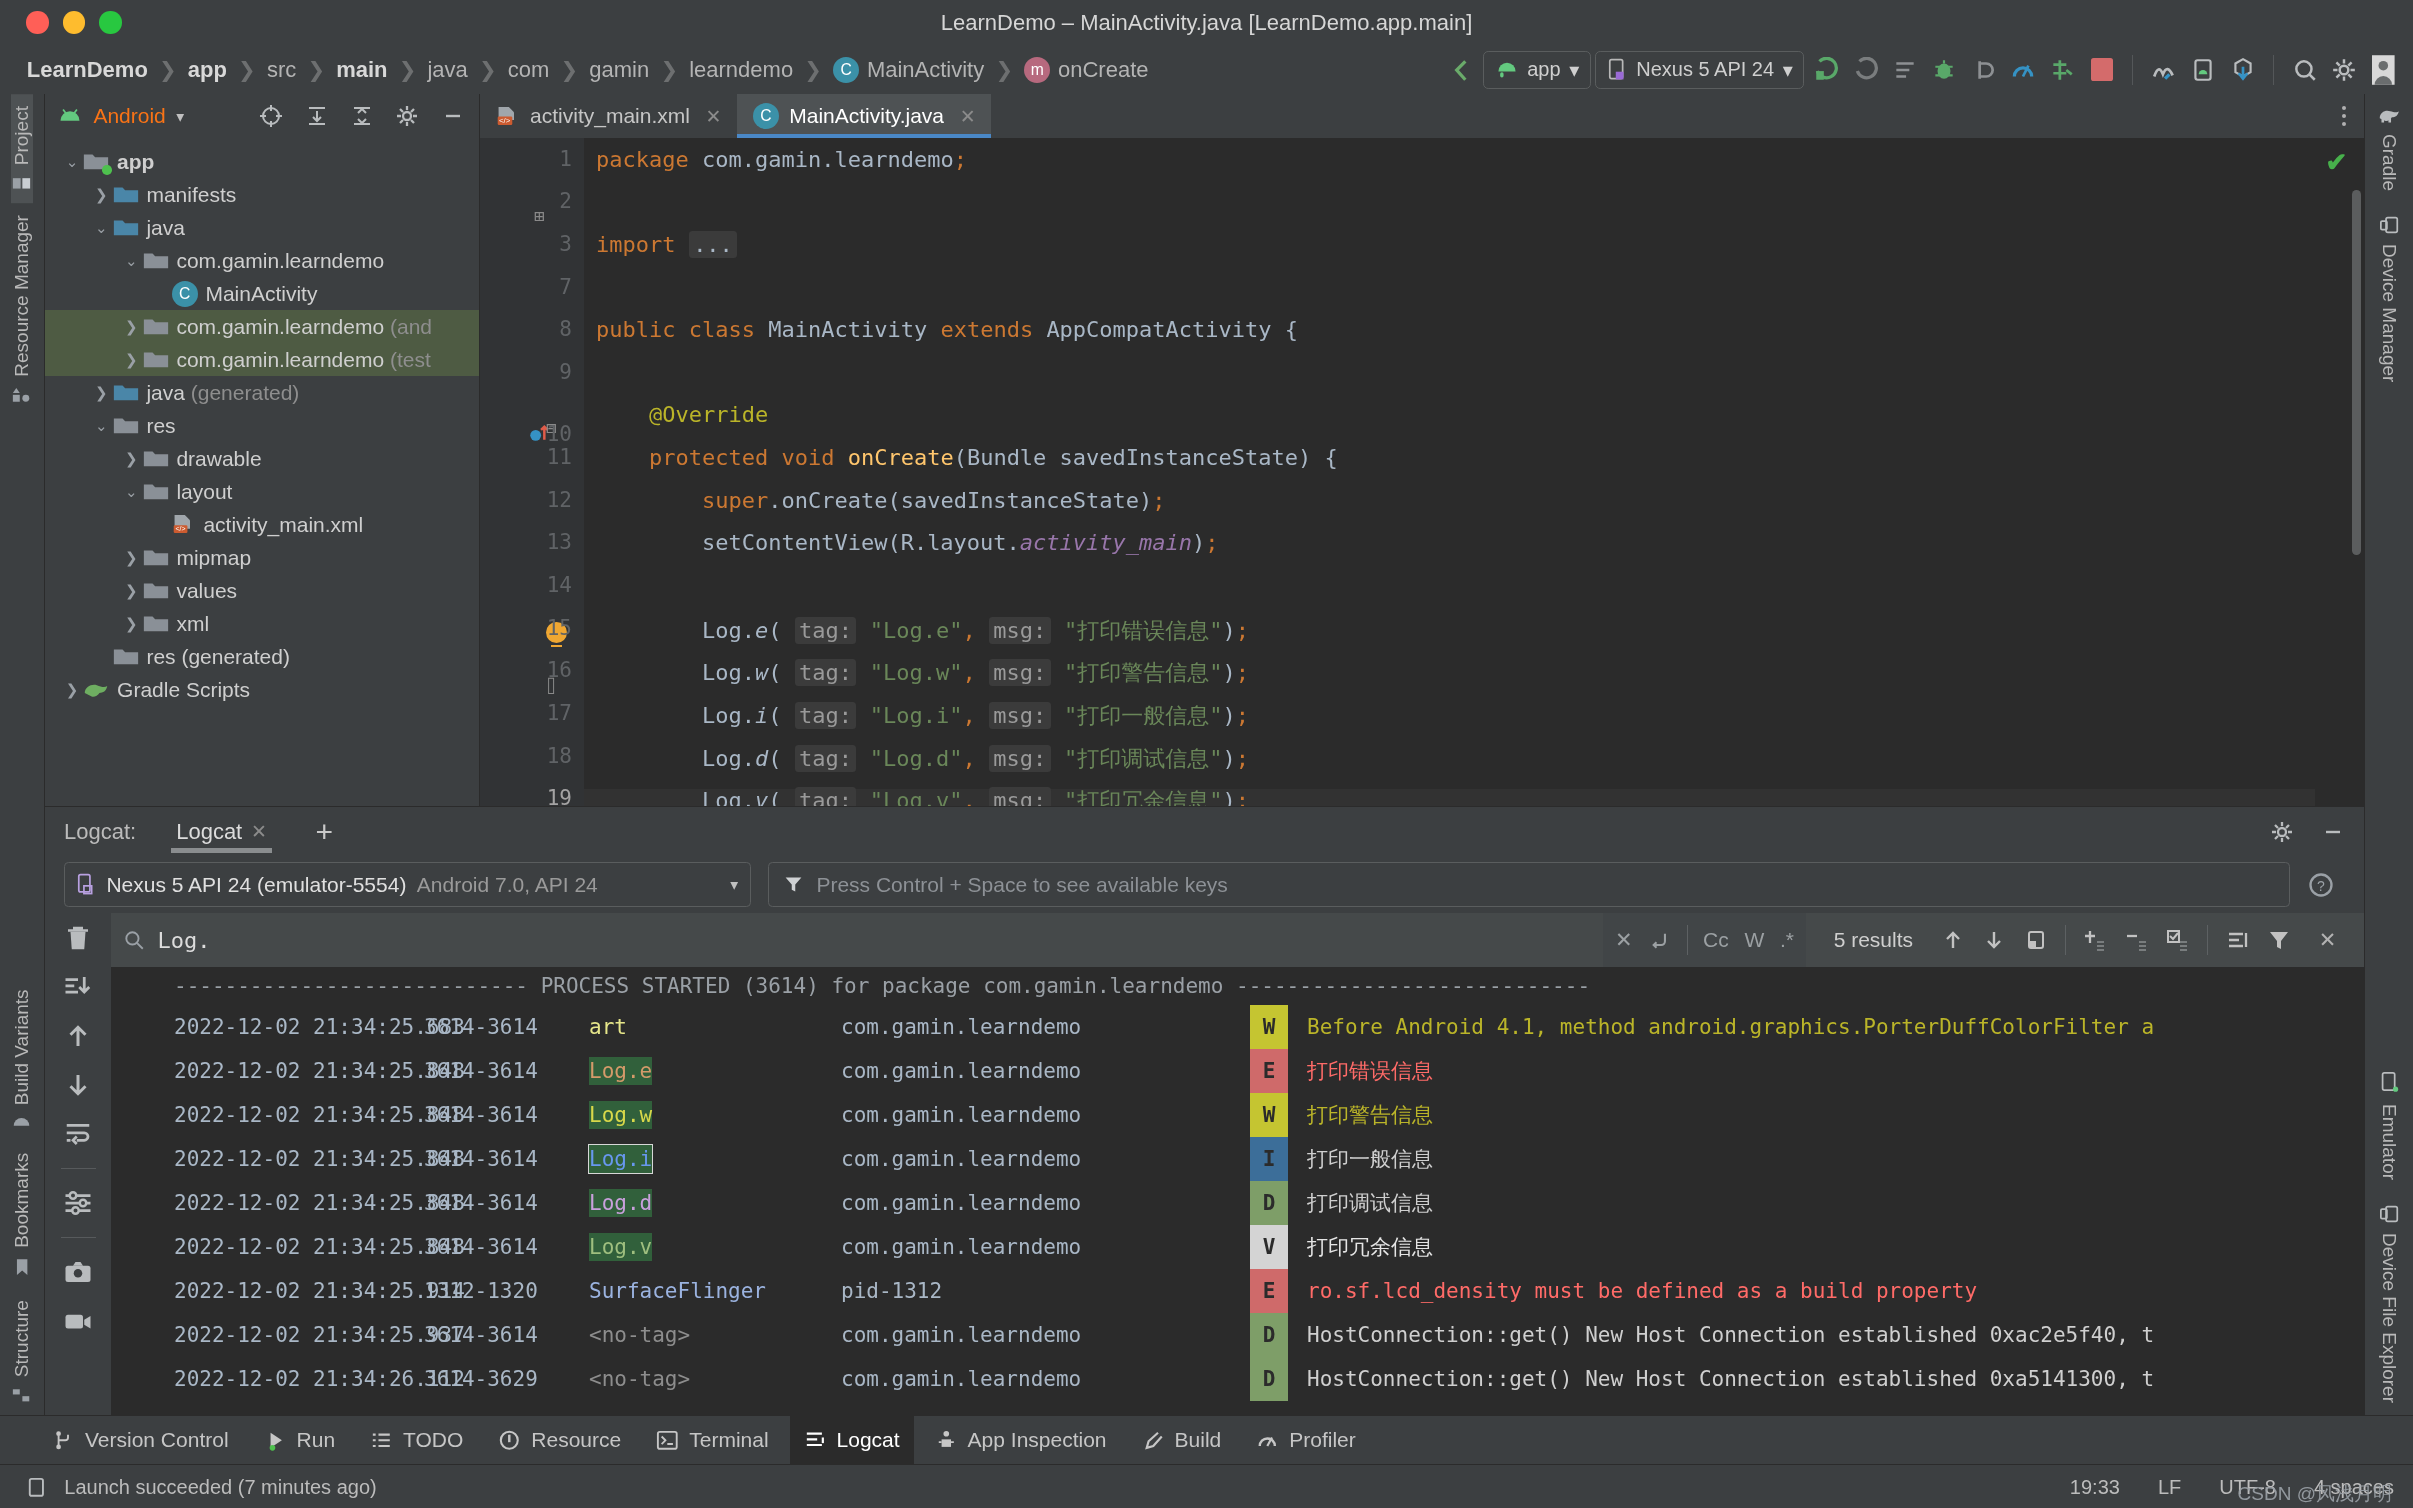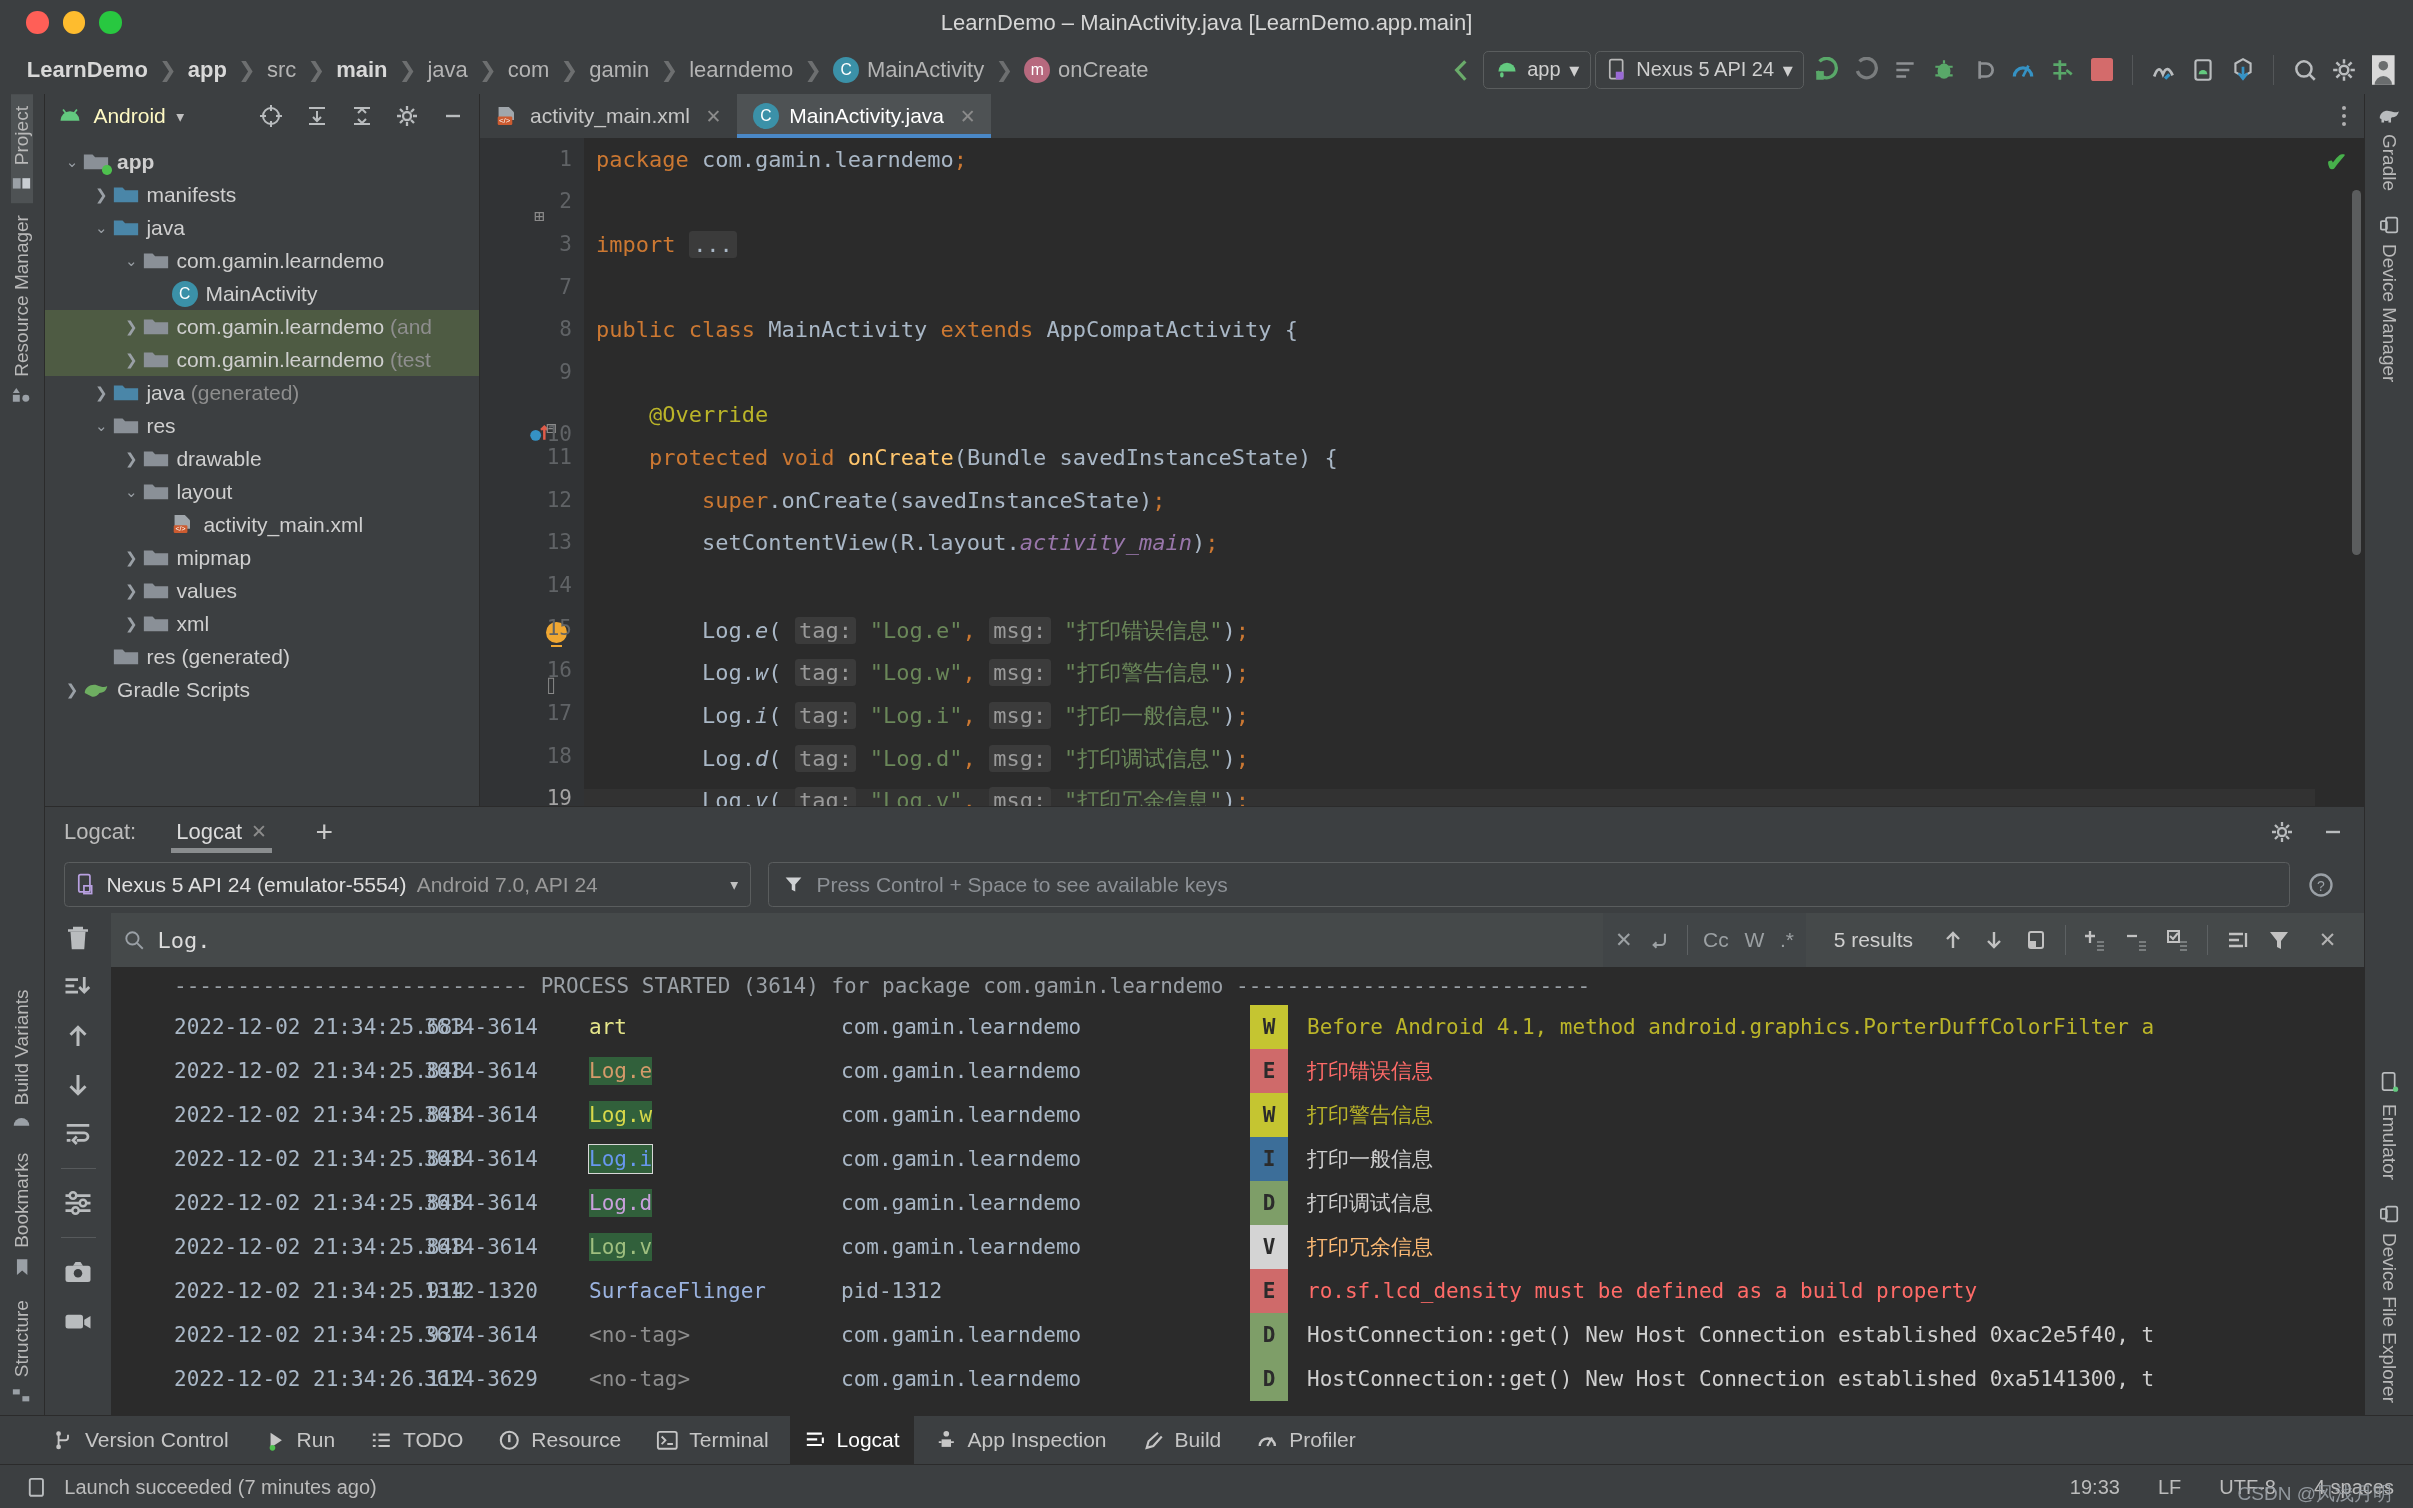--- a/index.html
+++ b/index.html
@@ -56,21 +56,21 @@
   .railL .vlabel { transform:rotate(180deg); }
 
   .workarea { flex:1 1 auto; display:flex; flex-direction:column; min-width:0; }
   .editorzone { flex:1 1 auto; display:flex; min-height:0; }
 
   
   .project { width:435px; flex:0 0 435px; background:#3c3f41;
              display:flex; flex-direction:column; border-right:0.9px solid #2b2b2b; }
   .projhdr { height:44px; display:flex; align-items:center; gap:10.4px;
              padding:0 8.7px 0 12px; flex:0 0 44px; }
-  .projhdr .ttl { font-size:21px; color:#fef9c3; }
+  .projhdr .ttl { font-size:21px; color:#f97316; }
   .tree { flex:1 1 auto; overflow:hidden; padding-top:7px; font-size:21px; }
   .node { height:33px; display:flex; align-items:center; white-space:nowrap;
           color:#cfcfcf; }
   .node.hl { background:#4e5b43; }
   .node .arrow { width:22.6px; text-align:center; color:#9aa0a6; font-size:15px; }
   .node .lbl { margin-left:7.8px; }
   .node .dim { color:#8e8e8e; }
   .node.bold .lbl { font-weight:bold; }
   .dotg { position:absolute; right:-2.6px; bottom:-2.6px; width:9.6px; height:9.6px;
           border-radius:50%; background:#4ec14e; }
@@ -882,21 +882,21 @@
                   <div class="c-pkg">com.gamin.learndemo</div>
                   <div class="c-lvl" style="background: rgb(126, 158, 104);">D</div>
                   <div class="c-msg" style="color: rgb(207, 207, 207);">打印调试信息</div>
                 </div>
                 <div class="lrow">
                   <div class="c-time">2022-12-02 21:34:25.848</div>
                   <div class="c-pid">3614-3614</div>
                   <div class="c-tag"><span class="hlmatch" style="color: rgb(159, 191, 127);">Log.v</span></div>
                   <div class="c-pkg">com.gamin.learndemo</div>
                   <div class="c-lvl" style="background: rgb(212, 212, 212);">V</div>
-                  <div class="c-msg" style="color: #fdba74;">打印冗余信息</div>
+                  <div class="c-msg" style="color: #e5e5e5;">打印冗余信息</div>
                 </div>
                 <div class="lrow">
                   <div class="c-time">2022-12-02 21:34:25.914</div>
                   <div class="c-pid">1312-1320</div>
                   <div class="c-tag"><span style="color: rgb(155, 179, 224);">SurfaceFlinger</span></div>
                   <div class="c-pkg">pid-1312</div>
                   <div class="c-lvl" style="background: rgb(207, 106, 106);">E</div>
                   <div class="c-msg" style="color: rgb(255, 107, 104);">ro.sf.lcd_density must be defined as a build property</div>
                 </div>
                 <div class="lrow">

